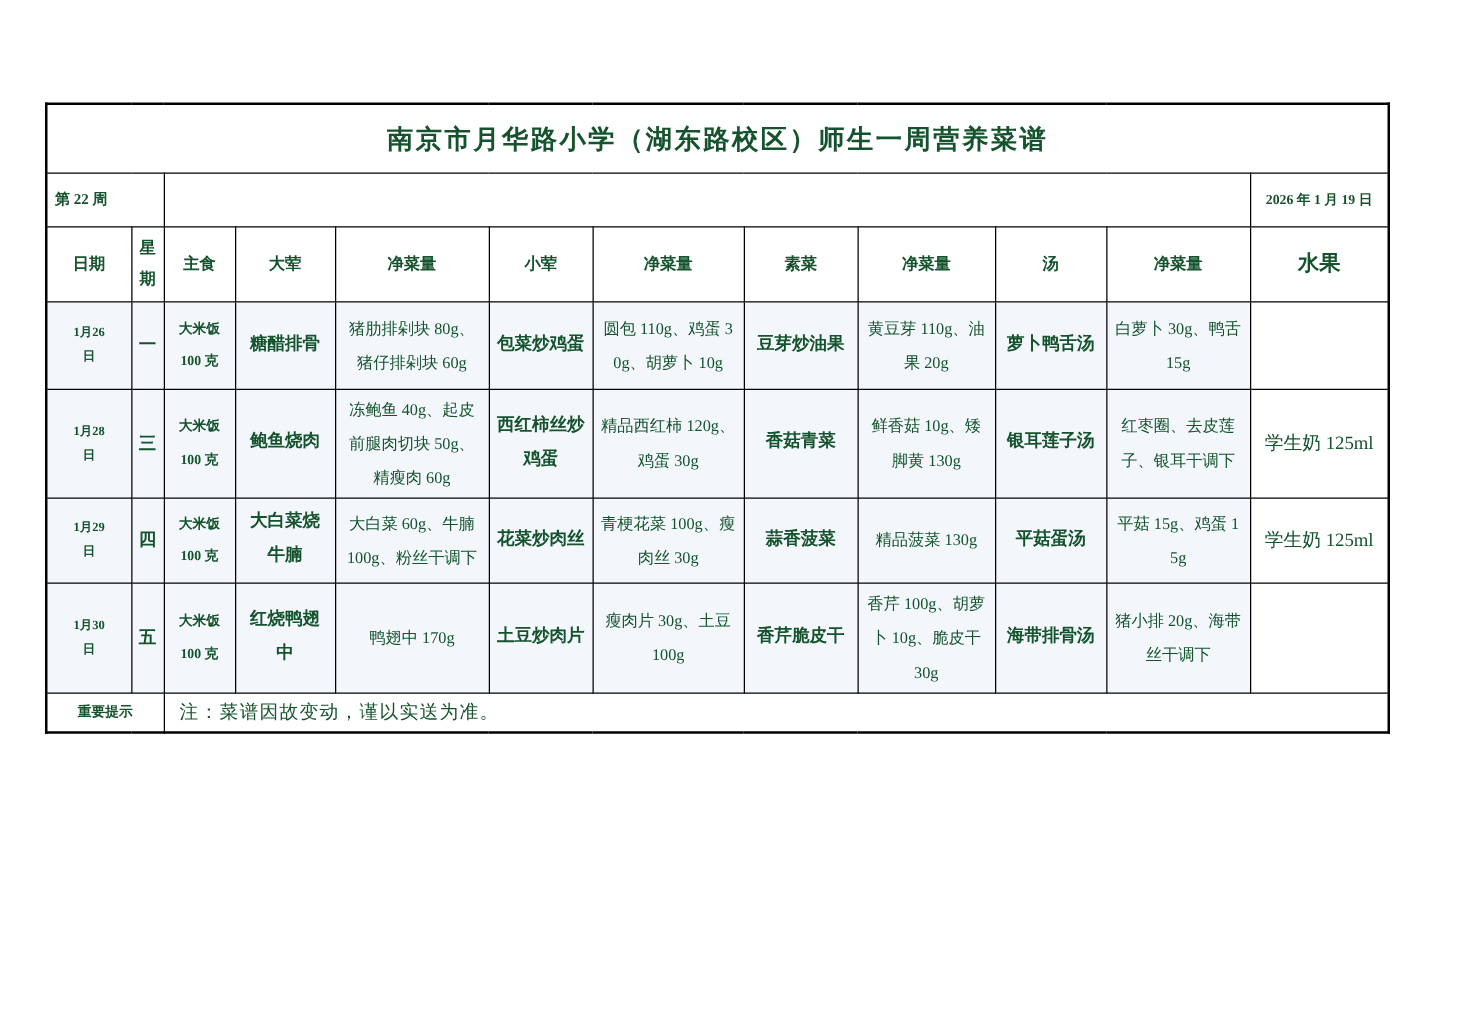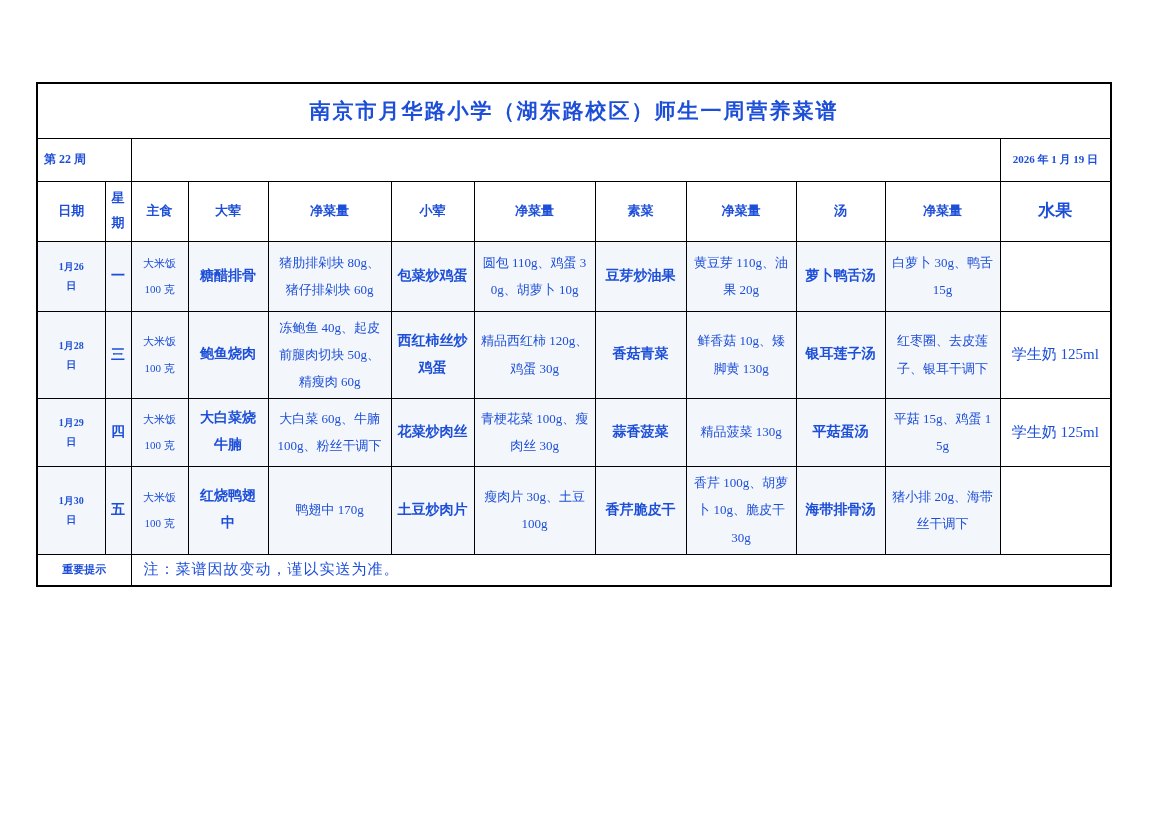--- a/index.html
+++ b/index.html
@@ -1,29 +1,29 @@
 <!DOCTYPE html>
 <html><head>
 <meta charset="utf-8">
 <style>
   html,body{margin:0;padding:0;background:#fff;}
   #page{position:relative;width:1170px;height:827px;background:#ffffff;overflow:hidden;
-        font-family:"Liberation Serif","DejaVu Serif",serif;color:#1d4ed8;}
+        font-family:"Liberation Serif","DejaVu Serif",serif;color:#14532d;}
   table.menu{position:absolute;left:36px;top:82px;width:1074px;border-collapse:collapse;
              table-layout:fixed;border:2px solid #000;}
   td,th{border:1px solid #000;text-align:center;vertical-align:middle;padding:2px 4px;
         overflow:hidden;word-break:break-all;}
   .title-cell{font-size:21px;font-weight:bold;letter-spacing:2px;}
   .week-cell{font-size:12px;font-weight:bold;text-align:left;padding-left:6px;white-space:nowrap;margin-top:28px;}
   .date-cell{font-size:11px;font-weight:bold;white-space:nowrap;padding:0;}
   th{font-size:13px;font-weight:bold;line-height:1.9;}
   th.c-fruit-h{font-size:17px;margin-top:20px;}
   .c-date{font-size:10px;font-weight:bold;white-space:pre-line;line-height:1.9;}
   .c-weekday{font-size:14px;font-weight:bold;}
-  .c-staple{font-size:11px;font-weight:normal;white-space:pre-line;line-height:2.4;}
+  .c-staple{font-size:11px;font-weight:bold;white-space:pre-line;line-height:2.4;}
   .c-dish{font-size:14px;font-weight:bold;line-height:1.9;padding:0 6px;}
   .c-qty{font-size:13px;line-height:2.1;padding:0 6px;}
   .c-fruit{font-size:15px;background:#fff;}
   .tint{background:#f3f7fb;}
   .note-label{font-size:11px;font-weight:bold;}
   .note-text{font-size:15px;text-align:left;padding-left:12px;letter-spacing:1px;margin-top:20px;}
 </style>
 </head>
 <body>
 

